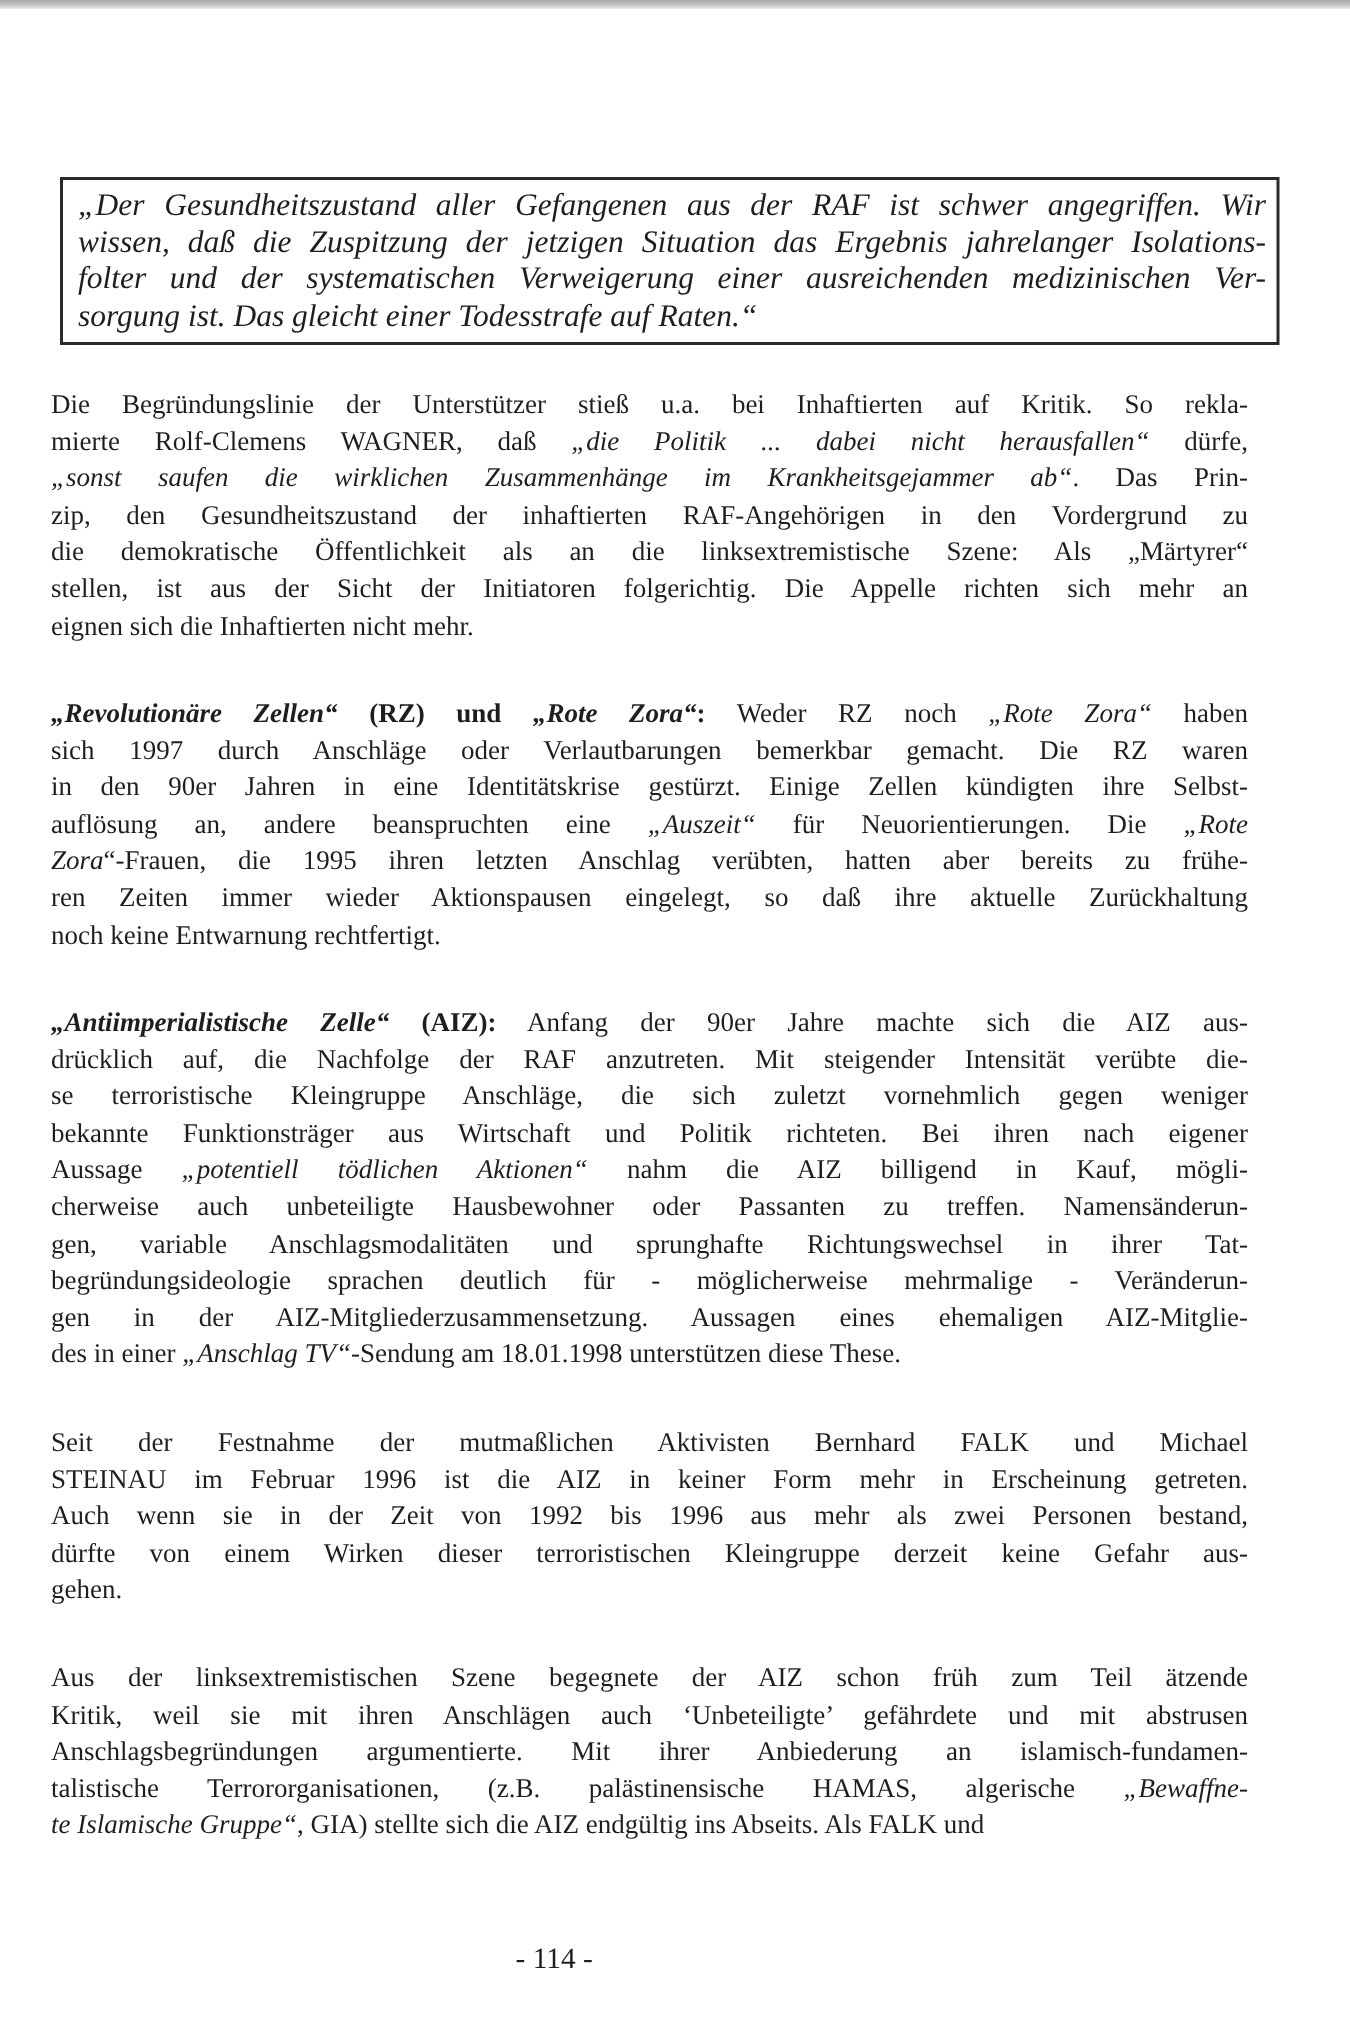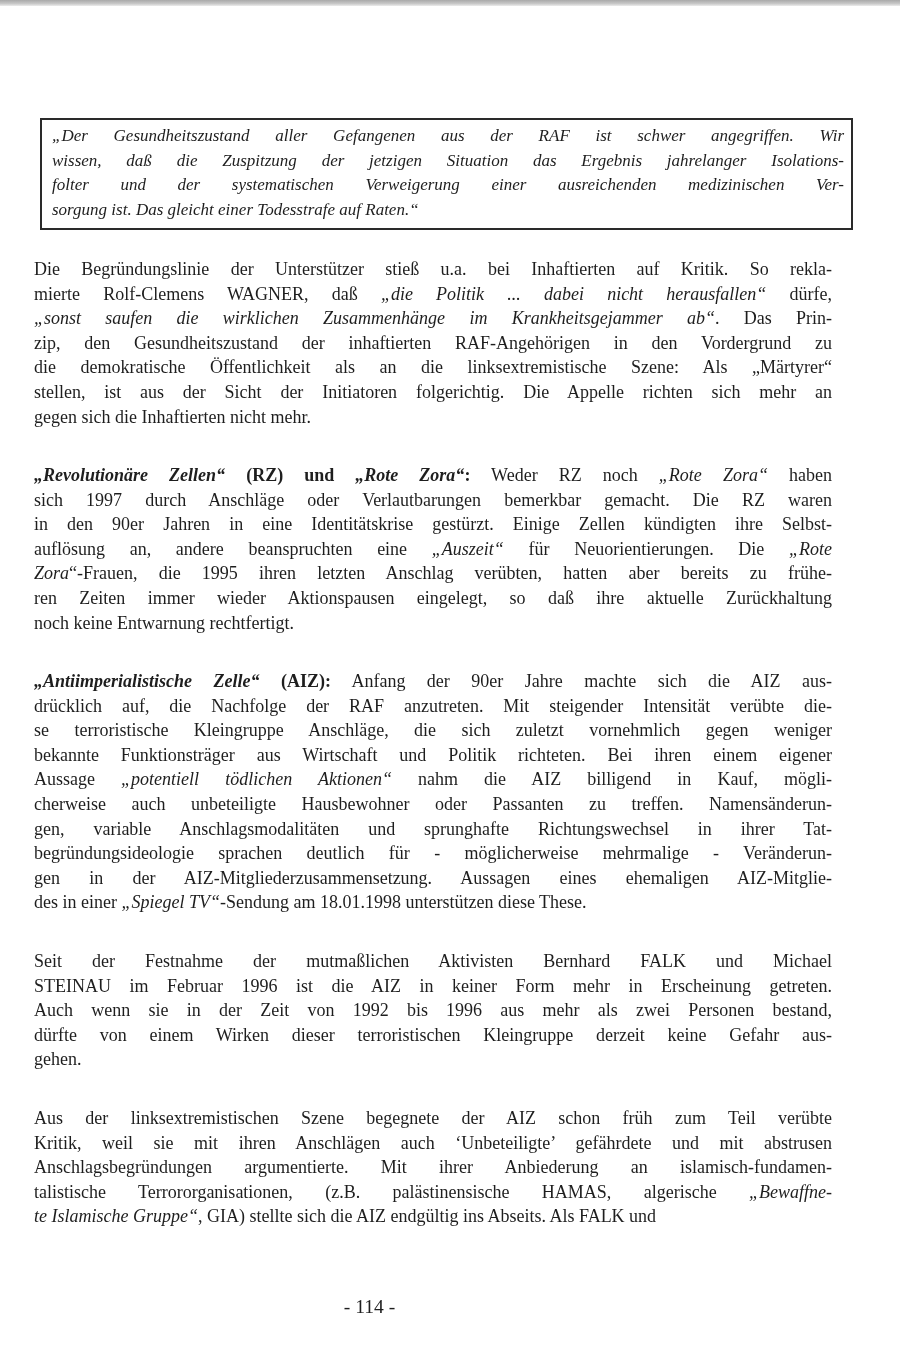--- a/index.html
+++ b/index.html
@@ -10,21 +10,21 @@
   .scan-edge {
     position: absolute; left: 0; top: 0; width: 900px; height: 6px;
     background: linear-gradient(#a9a9a9, #c8c8c8 60%, #ececec);
   }
   .quote-box {
     position: absolute; left: 40px; top: 118px; width: 809px; height: 108px;
     border: 2px solid #2a2a2a; box-sizing: content-box;
   }
   .quote-text {
     position: absolute; left: 10px; top: 4px; width: 792px;
-    font-style: italic; font-size: 17px; line-height: 24.6px; text-align: justify;
+    font-style: italic; font-size: 21px; line-height: 24.6px; text-align: justify;
   }
   .para {
     position: absolute; left: 34px; width: 798px;
     font-size: 18px; line-height: 24.6px;
   }
   .line { display: block; white-space: nowrap; text-align: justify; text-align-last: justify; height: 24.6px; }
   .line.last { text-align-last: left; }
   .qline { display: block; white-space: nowrap; text-align: justify; text-align-last: justify; height: 24.6px; }
   .qline.last { text-align-last: left; }
   .page-number {
@@ -46,51 +46,51 @@
   </div>
 </div>
 
 <div class="para" style="top:257px">
     <span class="line">Die Begründungslinie der Unterstützer stieß u.a. bei Inhaftierten auf Kritik. So rekla-</span>
     <span class="line">mierte Rolf-Clemens WAGNER, daß <span style="font-style: italic;">„die Politik ... dabei nicht herausfallen“</span> dürfe,</span>
     <span class="line"><span style="font-style: italic;">„sonst saufen die wirklichen Zusammenhänge im Krankheitsgejammer ab“</span>. Das Prin-</span>
     <span class="line">zip, den Gesundheitszustand der inhaftierten RAF-Angehörigen in den Vordergrund zu</span>
     <span class="line">die demokratische Öffentlichkeit als an die linksextremistische Szene: Als „Märtyrer“</span>
     <span class="line">stellen, ist aus der Sicht der Initiatoren folgerichtig. Die Appelle richten sich mehr an</span>
-    <span class="line last">gegen sich die Inhaftierten nicht mehr.</span>
+    <span class="line last">eignen sich die Inhaftierten nicht mehr.</span>
   </div>
 <div class="para" style="top:463px">
     <span class="line"><span style="font-weight: bold; font-style: italic; margin-top: 46px;">„Revolutionäre Zellen“</span><span style="font-weight: bold;"> (RZ) und </span><span style="font-weight: bold; font-style: italic;">„Rote Zora“</span><span style="font-weight: bold;">:</span> Weder RZ noch <span style="font-style: italic;">„Rote Zora“</span> haben</span>
     <span class="line">sich 1997 durch Anschläge oder Verlautbarungen bemerkbar gemacht. Die RZ waren</span>
     <span class="line">in den 90er Jahren in eine Identitätskrise gestürzt. Einige Zellen kündigten ihre Selbst-</span>
     <span class="line">auflösung an, andere beanspruchten eine <span style="font-style: italic;">„Auszeit“</span> für Neuorientierungen. Die <span style="font-style: italic;">„Rote</span></span>
     <span class="line"><span style="font-style: italic;">Zora</span>“-Frauen, die 1995 ihren letzten Anschlag verübten, hatten aber bereits zu frühe-</span>
     <span class="line">ren Zeiten immer wieder Aktionspausen eingelegt, so daß ihre aktuelle Zurückhaltung</span>
     <span class="line last">noch keine Entwarnung rechtfertigt.</span>
   </div>
 <div class="para" style="top:669px">
     <span class="line"><span style="font-weight: bold; font-style: italic;">„Antiimperialistische Zelle“</span><span style="font-weight: bold;"> (AIZ):</span> Anfang der 90er Jahre machte sich die AIZ aus-</span>
     <span class="line">drücklich auf, die Nachfolge der RAF anzutreten. Mit steigender Intensität verübte die-</span>
     <span class="line">se terroristische Kleingruppe Anschläge, die sich zuletzt vornehmlich gegen weniger</span>
-    <span class="line">bekannte Funktionsträger aus Wirtschaft und Politik richteten. Bei ihren einem eigener</span>
+    <span class="line">bekannte Funktionsträger aus Wirtschaft und Politik richteten. Bei ihren nach eigener</span>
     <span class="line">Aussage <span style="font-style: italic;">„potentiell tödlichen Aktionen“</span> nahm die AIZ billigend in Kauf, mögli-</span>
     <span class="line">cherweise auch unbeteiligte Hausbewohner oder Passanten zu treffen. Namensänderun-</span>
     <span class="line">gen, variable Anschlagsmodalitäten und sprunghafte Richtungswechsel in ihrer Tat-</span>
     <span class="line">begründungsideologie sprachen deutlich für - möglicherweise mehrmalige - Veränderun-</span>
     <span class="line">gen in der AIZ-Mitgliederzusammensetzung. Aussagen eines ehemaligen AIZ-Mitglie-</span>
-    <span class="line last">des in einer <span style="font-style: italic;">„Spiegel TV“</span>-Sendung am 18.01.1998 unterstützen diese These.</span>
+    <span class="line last">des in einer <span style="font-style: italic;">„Anschlag TV“</span>-Sendung am 18.01.1998 unterstützen diese These.</span>
   </div>
 <div class="para" style="top:949px">
     <span class="line">Seit der Festnahme der mutmaßlichen Aktivisten Bernhard FALK und Michael</span>
     <span class="line">STEINAU im Februar 1996 ist die AIZ in keiner Form mehr in Erscheinung getreten.</span>
     <span class="line">Auch wenn sie in der Zeit von 1992 bis 1996 aus mehr als zwei Personen bestand,</span>
     <span class="line">dürfte von einem Wirken dieser terroristischen Kleingruppe derzeit keine Gefahr aus-</span>
     <span class="line last">gehen.</span>
   </div>
 <div class="para" style="top:1106px">
-    <span class="line">Aus der linksextremistischen Szene begegnete der AIZ schon früh zum Teil verübte</span>
+    <span class="line">Aus der linksextremistischen Szene begegnete der AIZ schon früh zum Teil ätzende</span>
     <span class="line">Kritik, weil sie mit ihren Anschlägen auch ‘Unbeteiligte’ gefährdete und mit abstrusen</span>
     <span class="line">Anschlagsbegründungen argumentierte. Mit ihrer Anbiederung an islamisch-fundamen-</span>
     <span class="line">talistische Terrororganisationen, (z.B. palästinensische HAMAS, algerische <span style="font-style: italic;">„Bewaffne-</span></span>
     <span class="line last"><span style="font-style: italic;">te Islamische Gruppe“</span>, GIA) stellte sich die AIZ endgültig ins Abseits. Als FALK und</span>
   </div>
 
 <div class="page-number">- 114 -</div>
 
 </body></html>

